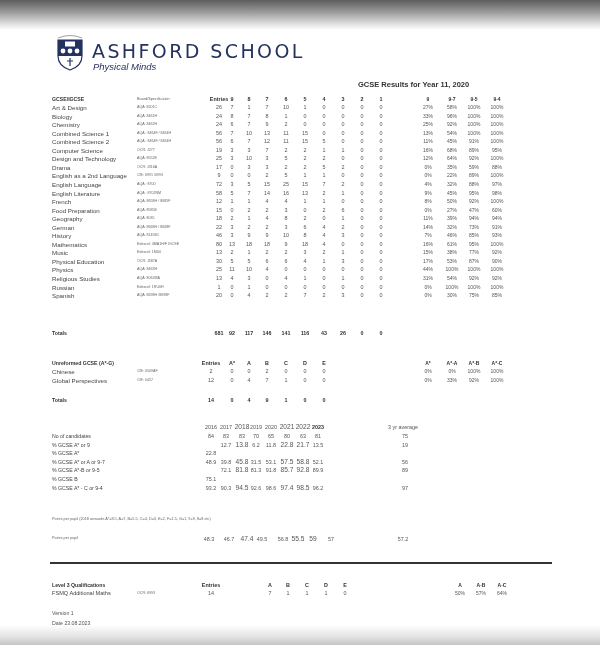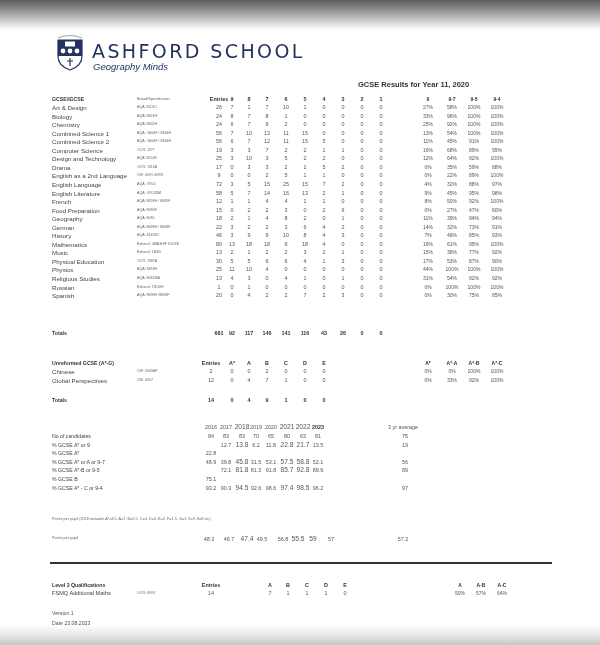--- a/index.html
+++ b/index.html
@@ -49,21 +49,21 @@
   <path d="M3 8 L27 8 L27 24 Q27 34 15 38 Q3 34 3 24 Z" fill="#fff" stroke="#24325f" stroke-width="1.2"></path>
   <rect x="3" y="8" width="24" height="16" fill="#24325f"></rect>
   <rect x="10" y="9.5" width="10" height="5" fill="#fff"></rect>
   <circle cx="8" cy="19" r="2.4" fill="#fff"></circle>
   <circle cx="15" cy="19" r="2.4" fill="#fff"></circle>
   <circle cx="22" cy="19" r="2.4" fill="#fff"></circle>
   <path d="M15 26 L15 34 M12 29 L18 29" stroke="#24325f" stroke-width="1.2"></path>
 </svg>
 
 <div class="school-name">ASHFORD SCHOOL</div>
-<div class="tagline">Geography Minds</div>
+<div class="tagline">Physical Minds</div>
 <div class="report-title">GCSE Results for Year 11, 2020</div>
 
 <div id="gcse-section">
     <div class="sechead" style="top:96px;">GCSE/IGCSE</div>
     <div class="spec" style="left:137px;top:97px;font-size:3.8px;">Board/Specification</div>
     <div class="num hdr" style="left:219px;top:96px;width:24px;margin-left:-12px;">Entries</div>
     <div class="num hdr" style="left:232px;top:96px;width:24px;margin-left:-12px;">9</div>
     <div class="num hdr" style="left:249px;top:96px;width:24px;margin-left:-12px;">8</div>
     <div class="num hdr" style="left:267px;top:96px;width:24px;margin-left:-12px;">7</div>
     <div class="num hdr" style="left:286px;top:96px;width:24px;margin-left:-12px;">6</div>

